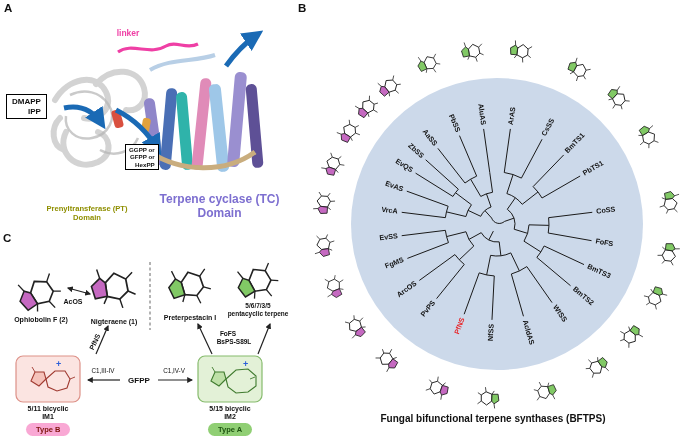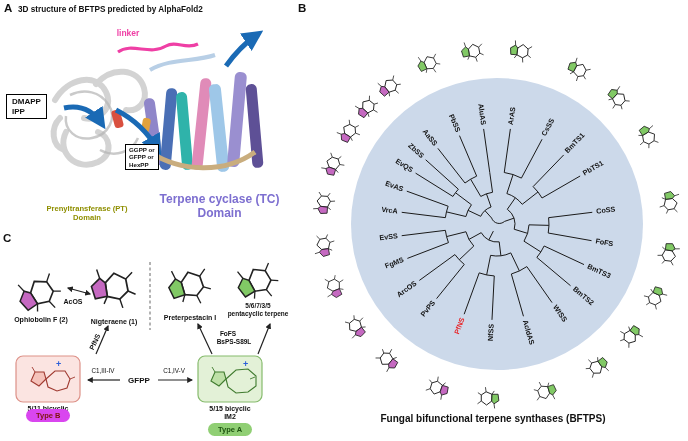--- a/index.html
+++ b/index.html
@@ -5,21 +5,21 @@
   *{margin:0;padding:0;box-sizing:border-box;}
   body{background:#9a9a9a;font-family:"Liberation Sans",sans-serif;}
   #fig{position:relative;width:688px;height:441px;background:#ffffff;overflow:hidden;color:#111;margin:0 auto;}
   .abs{position:absolute;}
   .pre{white-space:pre-line;}
   .ctr{text-align:center;}
   .b{font-weight:bold;}
   .plabel{font-size:11.5px;font-weight:bold;}
   .ptitle{font-size:8.2px;font-weight:bold;line-height:1.25;}
   svg.lay{position:absolute;left:0;top:0;}
-  .boxed{background:#fff;border:1.5px solid #000;text-align:left;font-weight:bold;line-height:1.2;}
+  .boxed{background:#fff;border:1.5px solid #000;text-align:right;font-weight:bold;line-height:1.2;}
   .badge{border-radius:8px;padding:2px 10px;font-size:7.5px;font-weight:bold;}
 </style>
 </head>
 <body>
 
 <div id="fig">
 
   <div class="abs" id="panelA" style="left:0;top:0;width:295px;height:232px;">
     <svg class="lay" id="svgA" width="295" height="232" viewBox="0 0 295 232">
       <defs>
@@ -55,21 +55,20 @@
 
       <path d="M118,52 C132,42 150,56 166,46 C176,40 186,50 198,44" stroke="#ef3fa5" stroke-width="3.2" fill="none"></path>
 
       <g stroke="#1a6ab5" stroke-width="5" fill="none">
         <path d="M64,108 C82,104 94,112 102,124" marker-end="url(#arrA)"></path>
         <path d="M116,110 C136,120 150,136 158,150" marker-end="url(#arrA)"></path>
         <path d="M226,66 C236,52 246,42 258,34" marker-end="url(#arrA)"></path>
       </g>
     </svg>
     <div class="abs plabel" style="left:4px;top:2px;">A</div>
-    <div class="abs ptitle" style="left:18px;top:5px;width:262px;">3D structure of BFTPS predicted by AlphaFold2</div>
     <div class="abs b" id="linkerLab" style="left: 98px; top: 28px; width: 60px; text-align: center; font-size: 8.5px; color: rgb(239, 63, 165);">linker</div>
     <div class="abs boxed pre" style="left:6px;top:94px;font-size:8px;padding:2px 5px;border-width:1.6px;">DMAPP
 IPP</div>
     <div class="abs boxed pre" style="left:125px;top:144px;font-size:6.2px;padding:1px 3px;border-width:1px;">GGPP or
 GFPP or
 HexPP</div>
     <div class="abs pre ctr b" id="ptLab" style="left: 22px; top: 192px; width: 130px; font-size: 7.6px; line-height: 1.2; color: rgb(143, 143, 0); margin-top: 12px;">Prenyltransferase (PT)
 Domain</div>
     <div class="abs pre ctr b" id="tcLab" style="left: 152px; top: 192px; width: 135px; font-size: 12px; line-height: 1.2; color: rgb(125, 111, 208);">Terpene cyclase (TC)
 Domain</div>
@@ -346,16 +345,16 @@
     <div class="abs ctr b" style="left:202px;top:106px;width:64px;font-size:6.5px;">BsPS-S89L</div>
     <div class="abs ctr" style="left:82px;top:135px;width:42px;font-size:6.3px;">C1,III-IV</div>
     <div class="abs ctr" style="left:152px;top:135px;width:44px;font-size:6.3px;">C1,IV-V</div>
     <div class="abs ctr b" style="left:122px;top:144px;width:34px;font-size:8px;">GFPP</div>
     <div class="abs b" style="left:56px;top:127px;font-size:9px;color:#2b5fd9;">+</div>
     <div class="abs b" style="left:243px;top:127px;font-size:9px;color:#2b5fd9;">+</div>
     <div class="abs ctr pre b" style="left:8px;top:173px;width:80px;font-size:7px;line-height:1.2;">5/11 bicyclic
 IM1</div>
     <div class="abs ctr pre b" style="left:190px;top:173px;width:80px;font-size:7px;line-height:1.2;">5/15 bicyclic
 IM2</div>
-    <div class="abs badge" id="badgeB" style="left: 26px; top: 177px; background: #d946ef; color: rgb(126, 21, 13);">Type B</div>
+    <div class="abs badge" id="badgeB" style="left: 26px; top: 191px; background: #f9a8d4; color: rgb(126, 21, 13);">Type B</div>
     <div class="abs badge" id="badgeA" style="left: 208px; top: 191px; background: rgb(144, 207, 116); color: rgb(29, 84, 16);">Type A</div>
   </div>
 </div>
 
 </body></html>

